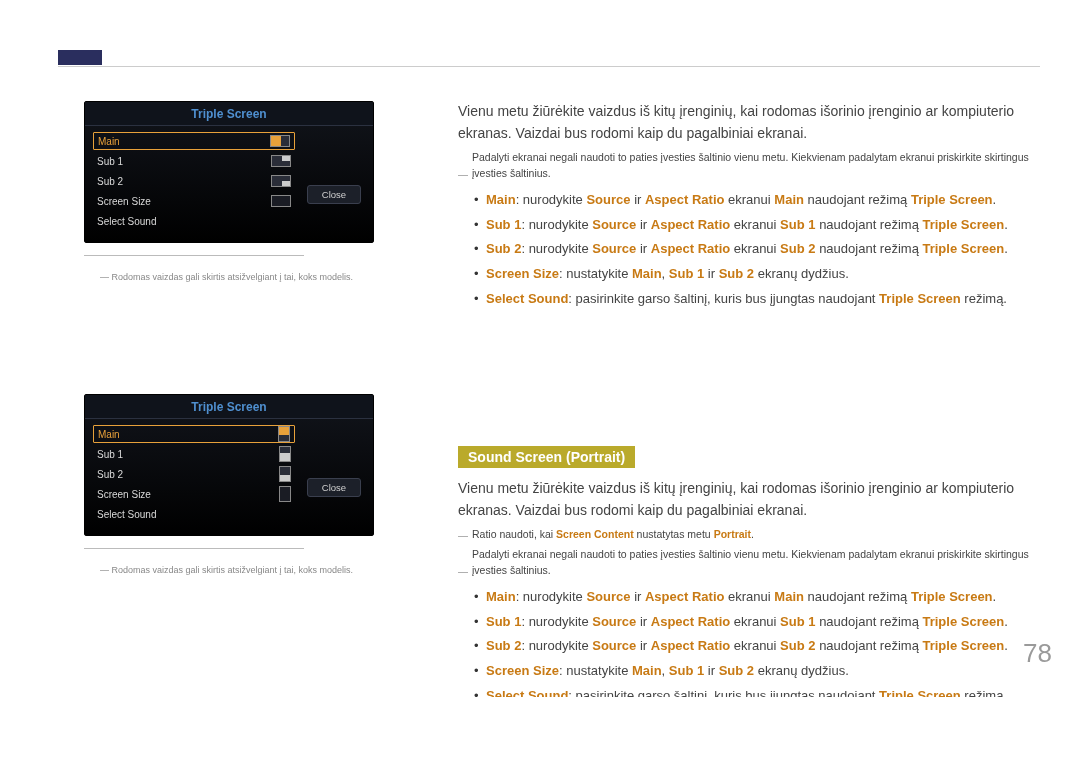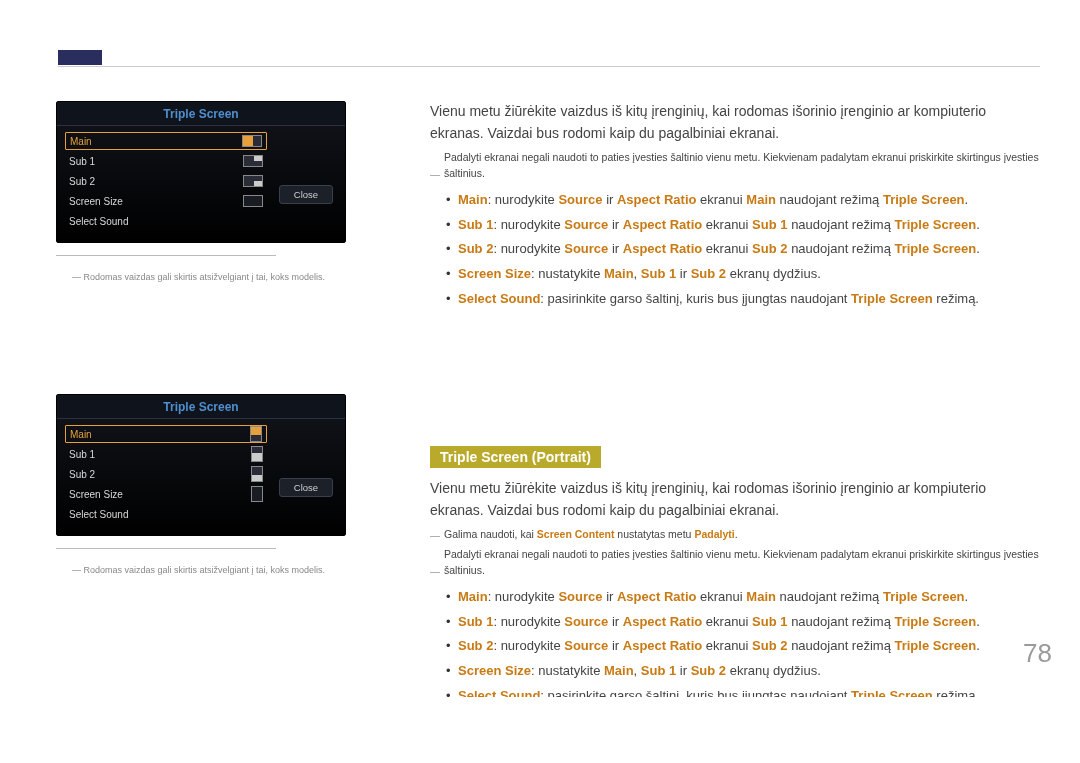--- a/index.html
+++ b/index.html
@@ -9,21 +9,21 @@
     background: #fff;
     font-family: "Segoe UI", Arial, sans-serif;
     font-size: 11px;
     color: #333;
     width: 1080px;
   }
   .page {
     width: 1080px;
     height: 697px;
     position: relative;
-    padding: 65px 40px 0 56px;
+    padding: 65px 40px 0 84px;
   }
   .hr-top {
     position: absolute;
     top: 66px;
     left: 58px;
     right: 40px;
     border-top: 1px solid #ccc;
   }
   .accent-bar {
     position: absolute;
@@ -304,24 +304,24 @@
           <li><span class="hl">Sub 1</span><span>: nurodykite </span><span class="hl">Source</span><span> ir </span><span class="hl">Aspect Ratio</span><span> ekranui </span><span class="hl">Sub 1</span><span> naudojant režimą </span><span class="hl">Triple Screen</span><span>.</span></li>
           <li><span class="hl">Sub 2</span><span>: nurodykite </span><span class="hl">Source</span><span> ir </span><span class="hl">Aspect Ratio</span><span> ekranui </span><span class="hl">Sub 2</span><span> naudojant režimą </span><span class="hl">Triple Screen</span><span>.</span></li>
           <li><span class="hl">Screen Size</span><span>: nustatykite </span><span class="hl">Main</span><span>, </span><span class="hl">Sub 1</span><span> ir </span><span class="hl">Sub 2</span><span> ekranų dydžius.</span></li>
           <li><span class="hl">Select Sound</span><span>: pasirinkite garso šaltinį, kuris bus įjungtas naudojant </span><span class="hl">Triple Screen</span><span> režimą.</span></li>
         </ul>
       </div>
 
       <div style="height:86px"></div>
 
       <div class="section">
-        <div class="heading">Triple Screen (Portrait)</div>
+        <div class="heading">Sound Screen (Portrait)</div>
         <p class="body-text">Vienu metu žiūrėkite vaizdus iš kitų įrenginių, kai rodomas išorinio įrenginio ar kompiuterio ekranas. Vaizdai bus rodomi kaip du pagalbiniai ekranai.</p>
         <div class="note-line">
-            <span><span>Galima naudoti, kai </span><span class="hl">Screen Content</span><span> nustatytas metu </span><span class="hl">Padalyti</span><span>.</span></span>
+            <span><span>Ratio naudoti, kai </span><span class="hl">Screen Content</span><span> nustatytas metu </span><span class="hl">Portrait</span><span>.</span></span>
           </div>
         <div class="note-line">
             <span>Padalyti ekranai negali naudoti to paties įvesties šaltinio vienu metu. Kiekvienam padalytam ekranui priskirkite skirtingus įvesties šaltinius.</span>
           </div>
         <ul class="bullets">
           <li><span class="hl">Main</span><span>: nurodykite </span><span class="hl">Source</span><span> ir </span><span class="hl">Aspect Ratio</span><span> ekranui </span><span class="hl">Main</span><span> naudojant režimą </span><span class="hl">Triple Screen</span><span>.</span></li>
           <li><span class="hl">Sub 1</span><span>: nurodykite </span><span class="hl">Source</span><span> ir </span><span class="hl">Aspect Ratio</span><span> ekranui </span><span class="hl">Sub 1</span><span> naudojant režimą </span><span class="hl">Triple Screen</span><span>.</span></li>
           <li><span class="hl">Sub 2</span><span>: nurodykite </span><span class="hl">Source</span><span> ir </span><span class="hl">Aspect Ratio</span><span> ekranui </span><span class="hl">Sub 2</span><span> naudojant režimą </span><span class="hl">Triple Screen</span><span>.</span></li>
           <li><span class="hl">Screen Size</span><span>: nustatykite </span><span class="hl">Main</span><span>, </span><span class="hl">Sub 1</span><span> ir </span><span class="hl">Sub 2</span><span> ekranų dydžius.</span></li>
           <li><span class="hl">Select Sound</span><span>: pasirinkite garso šaltinį, kuris bus įjungtas naudojant </span><span class="hl">Triple Screen</span><span> režimą.</span></li>

